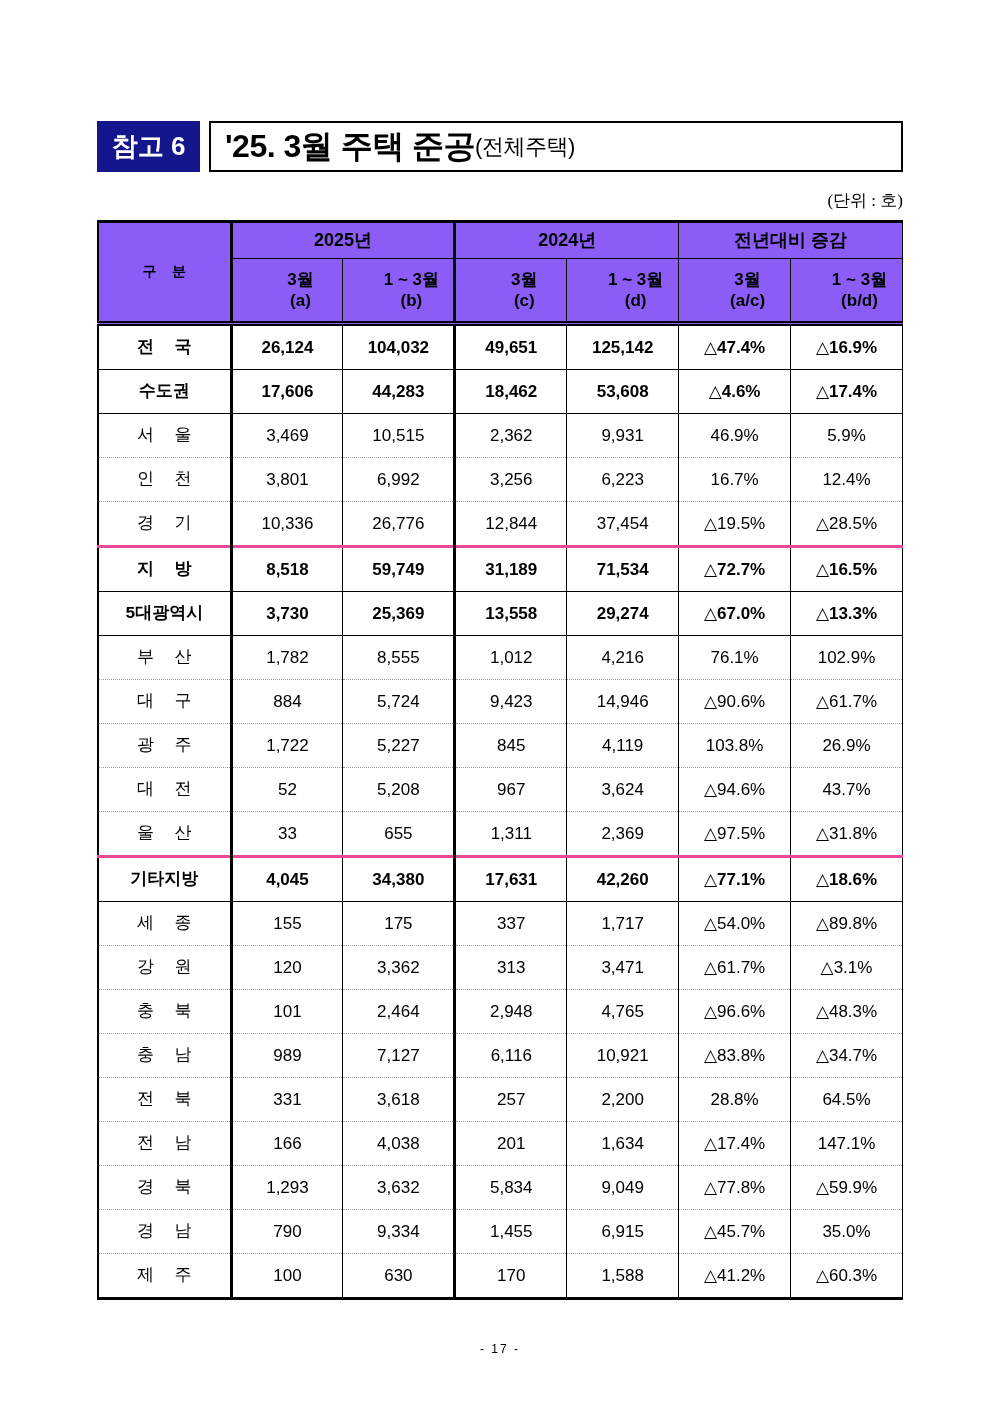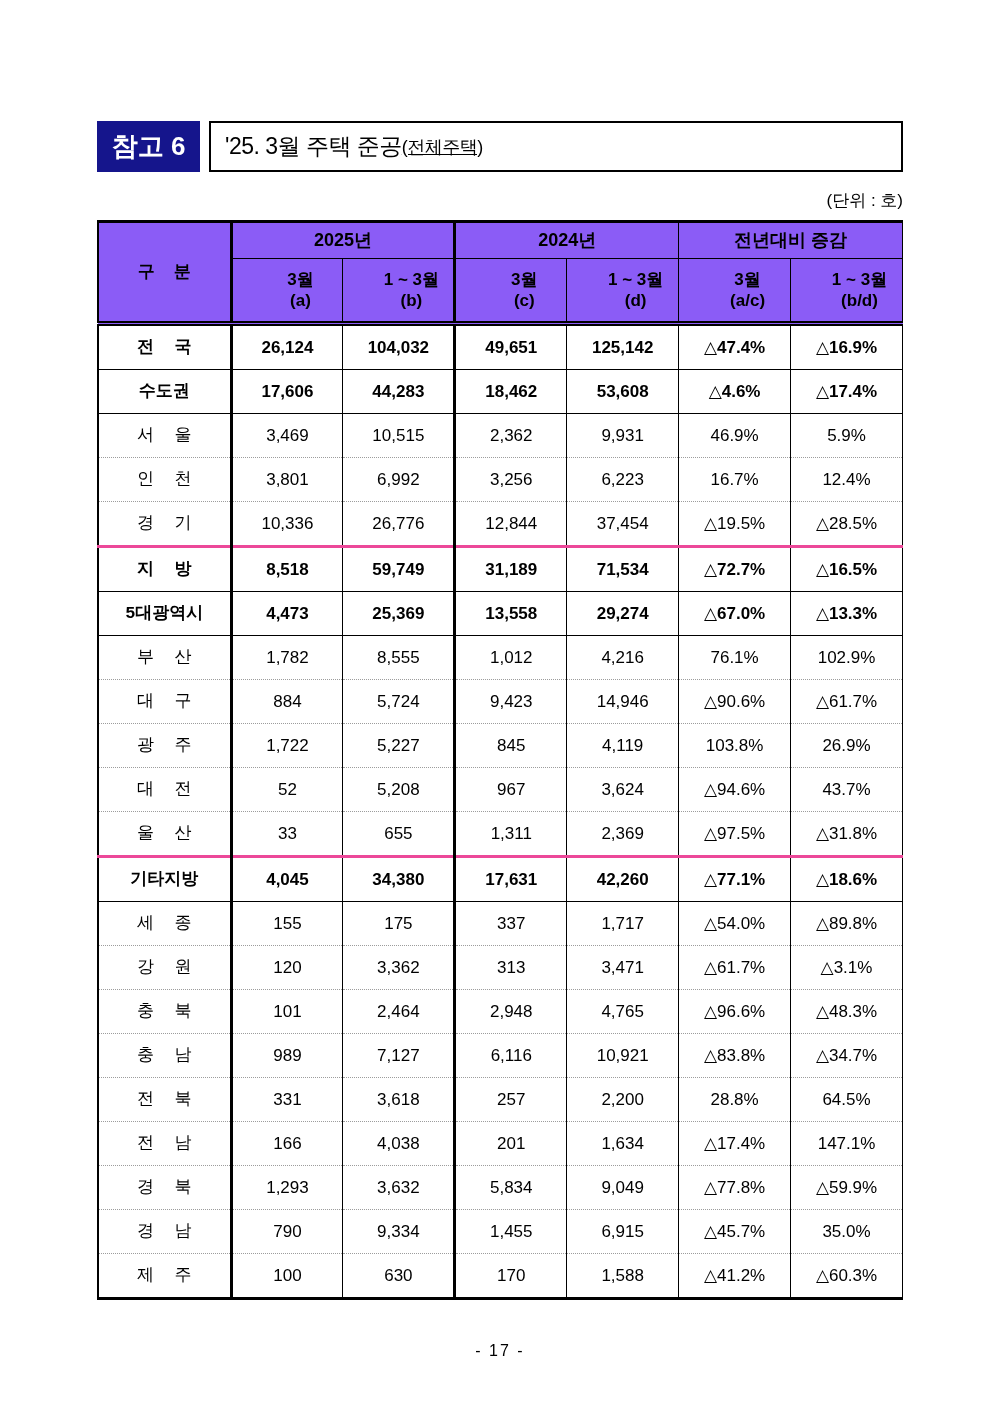--- a/index.html
+++ b/index.html
@@ -12,51 +12,51 @@
   .hdr{display:flex;align-items:stretch;height:51px;}
   .badge{
     width:103px;background:#15158C;color:#fff;
     display:flex;align-items:center;justify-content:center;
     font-size:26px;font-weight:bold;flex:0 0 auto;
   }
   .title-box{
     flex:1;margin-left:9px;border:2px solid #000;
     display:flex;align-items:center;padding-left:14px;box-sizing:border-box;
   }
-  .title-main{font-size:23px;font-weight:normal;letter-spacing:-0.5px;}
-  .title-suffix{font-size:18px;font-weight:normal;letter-spacing:-0.5px;text-decoration:underline;}
-  .unit-note{margin-top:17px;text-align:right;font-size:17px;height:22px;}
+  .title-main{font-size:32px;font-weight:bold;letter-spacing:-0.5px;}
+  .title-suffix{font-size:22px;font-weight:normal;letter-spacing:-0.5px;}
+  .unit-note{margin-top:17px;text-align:right;font-size:17px;height:22px;font-family:Liberation Serif, serif;}
   
   table.tbl{
     width:100%;margin-top:9px;border-collapse:collapse;table-layout:fixed;
     border-top:3px solid #000;border-bottom:3px solid #000;
     border-left:2px solid #000;border-right:1px solid #000;
   }
   col.c-label{width:133px;}
   .tbl th,.tbl td{
     text-align:center;vertical-align:middle;padding:0;
     font-size:17px;line-height:1.25;
   }
   thead th{background:#8b5cf6;font-weight:bold;}
   tr.h1 th.grp{height:35px;border-bottom:1px solid #000;font-size:18px;}
   tr.h2 th{height:62px;border-bottom:5px double #000;padding-left:26px;}
-  th.corner{border-bottom:5px double #000;font-size:17px;white-space:pre;}
+  th.corner{border-bottom:5px double #000;font-size:14px;white-space:pre;}
   .sub-l2{font-weight:bold;}
   
   .v-thick{border-left:3px solid #000;}
   .v-thin{border-left:1px solid #000;}
   
   tbody td{height:43px;}
   tbody td.label{white-space:pre;font-family:Liberation Mono, monospace;}
   tr.bold td{font-weight:bold;}
   tr.sep-solid td{border-top:1px solid #000;}
   tr.sep-dotted td{border-top:1px dotted #9c9c9c;}
   tr.sep-thick td{border-top:3px solid #ec4899;}
   
-  .page-num{margin-top:42px;text-align:center;font-size:16px;letter-spacing:2px;}
+  .page-num{margin-top:42px;text-align:center;font-size:12px;letter-spacing:2px;}
 </style>
 </head>
 <body>
 
 <div class="page">
 
   <div class="hdr">
     <div class="badge">참고 6</div>
     <div class="title-box">
       <span class="title-main">'25. 3월 주택 준공</span>
@@ -160,21 +160,21 @@
     <td class="label">지  방</td>
     <td class="v-thick">8,518</td>
     <td class="v-thin">59,749</td>
     <td class="v-thick">31,189</td>
     <td class="v-thin">71,534</td>
     <td class="v-thin">△72.7%</td>
     <td class="v-thin">△16.5%</td>
   </tr>
         <tr class="sep-solid bold">
     <td class="label">5대광역시</td>
-    <td class="v-thick">4,473</td>
+    <td class="v-thick">3,730</td>
     <td class="v-thin">25,369</td>
     <td class="v-thick">13,558</td>
     <td class="v-thin">29,274</td>
     <td class="v-thin">△67.0%</td>
     <td class="v-thin">△13.3%</td>
   </tr>
         <tr class="sep-solid">
     <td class="label">부  산</td>
     <td class="v-thick">1,782</td>
     <td class="v-thin">8,555</td>

